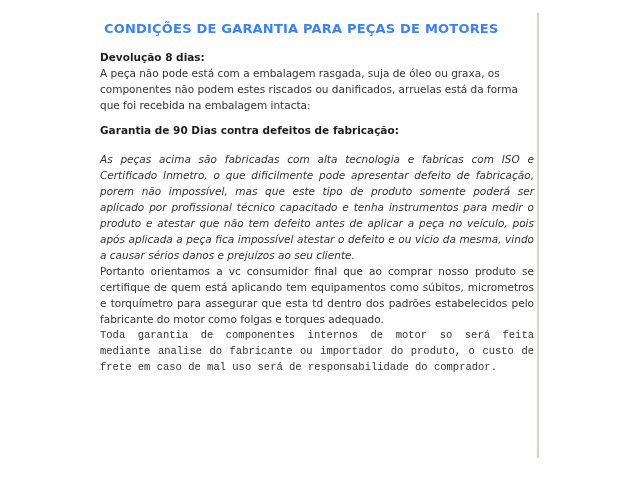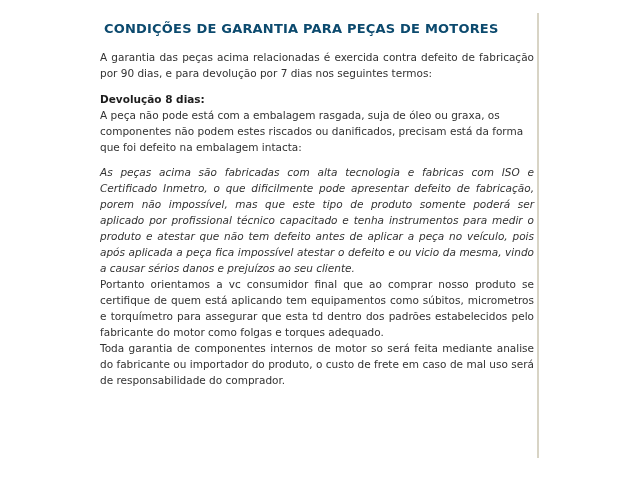--- a/index.html
+++ b/index.html
@@ -28,54 +28,54 @@
     left: 100px;
     top: 21px;
     width: 434px;
     color: #323232;
     font-size: 10.5px;
     line-height: 16px;
   }
   .doc-title {
     font-size: 13px;
     font-weight: bold;
-    color: #0c4a6e;
+    color: #3b82f6;
     letter-spacing: 0.2px;
     padding-left: 4px;
     margin-bottom: 12px;
     white-space: nowrap;
   }
   p { margin: 0; }
   .para-intro    { text-align: justify; margin-bottom: 13px; }
   .para-terms    { text-align: justify; margin-bottom: 10px; }
   .sub-heading   { font-weight: bold; color: #1d1d1d; }
   .para-devolucao { text-align: left; margin-bottom: 9px; }
   .heading-g90   { margin-bottom: 13px; }
   .para-warranty1 { text-align: justify; font-style: italic; }
   .para-warranty2 { text-align: justify; }
-  .para-final    { text-align: justify; }
+  .para-final    { text-align: justify; font-family: Liberation Mono, monospace; }
 </style>
 </head>
 <body>
 
 <div class="page">
 
   <div class="right-border"></div>
 
   <div class="content">
 
     <h1 class="doc-title">CONDIÇÕES DE GARANTIA PARA PEÇAS DE MOTORES</h1>
 
 
-    <p class="para-terms">A garantia das peças acima relacionadas é exercida contra defeito de fabricação por 90 dias, e para devolução por 7 dias nos seguintes termos:</p>
 
     <p class="sub-heading">Devolução 8 dias:</p>
 
-    <p class="para-devolucao">A peça não pode está com a embalagem rasgada, suja de óleo ou graxa, os componentes não podem estes riscados ou danificados, precisam está da forma que foi defeito na embalagem intacta:</p>
+    <p class="para-devolucao">A peça não pode está com a embalagem rasgada, suja de óleo ou graxa, os componentes não podem estes riscados ou danificados, arruelas está da forma que foi recebida na embalagem intacta:</p>
 
+    <p class="sub-heading heading-g90">Garantia de 90 Dias contra defeitos de fabricação:</p>
 
     <p class="para-warranty1">As peças acima são fabricadas com alta tecnologia e fabricas com ISO e Certificado Inmetro, o que dificilmente pode apresentar defeito de fabricação, porem não impossível, mas que este tipo de produto somente poderá ser aplicado por profissional técnico capacitado e tenha instrumentos para medir o produto e atestar que não tem defeito antes de aplicar a peça no veículo, pois após aplicada a peça fica impossível atestar o defeito e ou vicio da mesma, vindo a causar sérios danos e prejuízos ao seu cliente.</p>
 
     <p class="para-warranty2">Portanto orientamos a vc consumidor final que ao comprar nosso produto se certifique de quem está aplicando tem equipamentos como súbitos, micrometros e torquímetro para assegurar que esta td dentro dos padrões estabelecidos pelo fabricante do motor como folgas e torques adequado.</p>
 
     <p class="para-final">Toda garantia de componentes internos de motor so será feita mediante analise do fabricante ou importador do produto, o custo de frete em caso de mal uso será de responsabilidade do comprador.</p>
 
   </div>
 </div>
 

